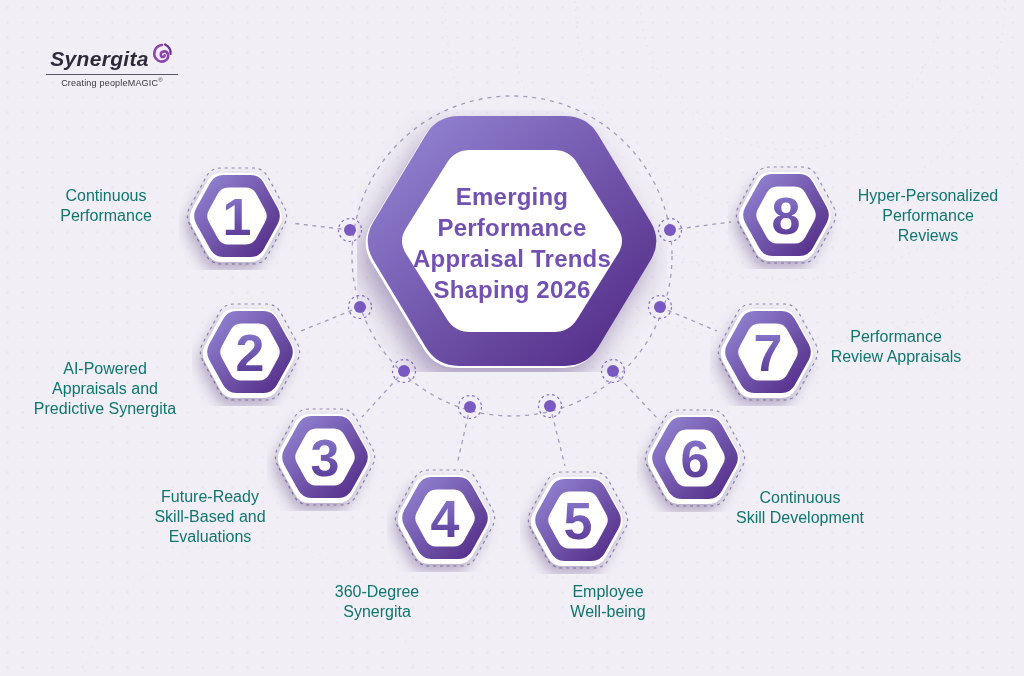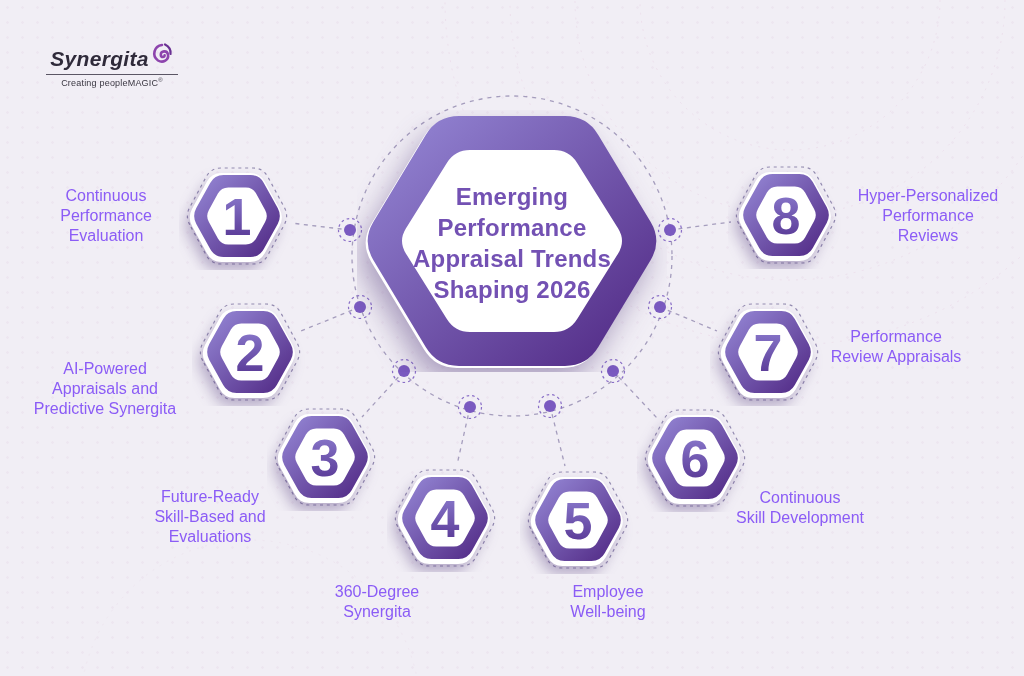--- a/index.html
+++ b/index.html
@@ -16,21 +16,21 @@
   .node-dot{fill:#7a5ac0;}
   .hex-item{position:absolute;width:116px;height:108px;z-index:3;}
   .hexagon{display:block;}
   .ring{fill:none;stroke:#938bb0;stroke-width:1.2;stroke-dasharray:3 3.8;}
   .halo{filter:drop-shadow(-4px 8px 7px rgba(72,45,115,.35));}
   .halo-c{filter:drop-shadow(-6px 13px 14px rgba(72,45,115,.42));}
   .center-hex{position:absolute;left:357px;top:110px;width:310px;height:262px;z-index:3;}
   .center-title{position:absolute;inset:0;padding-top:4px;display:flex;flex-direction:column;
     align-items:center;justify-content:center;color:#7351b3;font-size:24px;font-weight:bold;
     line-height:31px;text-align:right;letter-spacing:.2px;white-space:nowrap;}
-  .label{position:absolute;color:#8b5cf6;font-size:16px;line-height:20px;text-align:center;z-index:2;}
+  .label{position:absolute;color:#0f766e;font-size:16px;line-height:20px;text-align:center;z-index:2;}
   .label1{left:16px; top:186px; width:180px;}
   .label2{left:10px; top:327px; width:190px;margin-top:32px;}
   .label3{left:115px;top:487px; width:190px;}
   .label4{left:297px;top:582px; width:160px;}
   .label5{left:528px;top:582px; width:160px;}
   .label6{left:702px;top:488px; width:196px;}
   .label7{left:801px;top:327px; width:190px;}
   .label8{left:828px;top:186px; width:200px;}
   .item1{left:179px;top:162px;}
   .item2{left:192px;top:298px;}
@@ -294,21 +294,20 @@
         <path d="M13.1 64.3 Q8.3 55.5 13.1 46.7 L27.8 19.8 Q32.5 11.0 42.5 11.0 L71.0 11.0 Q81.0 11.0 85.8 19.8 L100.5 46.7 Q105.3 55.5 100.5 64.3 L85.8 91.2 Q81.0 100.0 71.0 100.0 L42.5 100.0 Q32.5 100.0 27.8 91.2 Z" fill="#fff" class="halo"></path>
         <path d="M17.3 61.9 Q13.0 54.0 17.3 46.1 L31.2 20.9 Q35.5 13.0 44.5 13.0 L71.5 13.0 Q80.5 13.0 84.8 20.9 L98.7 46.1 Q103.0 54.0 98.7 61.9 L84.8 87.1 Q80.5 95.0 71.5 95.0 L44.5 95.0 Q35.5 95.0 31.2 87.1 Z" fill="url(#hg8)"></path>
         <path d="M29.9 60.1 Q26.5 54.0 29.9 47.9 L38.9 31.6 Q42.3 25.5 49.3 25.5 L66.8 25.5 Q73.8 25.5 77.1 31.6 L86.1 47.9 Q89.5 54.0 86.1 60.1 L77.1 76.4 Q73.8 82.5 66.8 82.5 L49.3 82.5 Q42.3 82.5 38.9 76.4 Z" fill="#fff"></path>
         <text x="58" y="72.5" text-anchor="middle" font-family="&quot;Liberation Sans&quot;, sans-serif" font-size="52" font-weight="bold" fill="url(#hgv8)">8</text>
       </svg>
     </div>
 
   <div class="label label1">
     <div>Continuous</div>
     <div>Performance</div>
-    <div>Evaluation</div>
   </div>
   <div class="label label2">
     <div>AI-Powered</div>
     <div>Appraisals and</div>
     <div>Predictive Synergita</div>
   </div>
   <div class="label label3">
     <div>Future-Ready</div>
     <div>Skill-Based and</div>
     <div>Evaluations</div>

